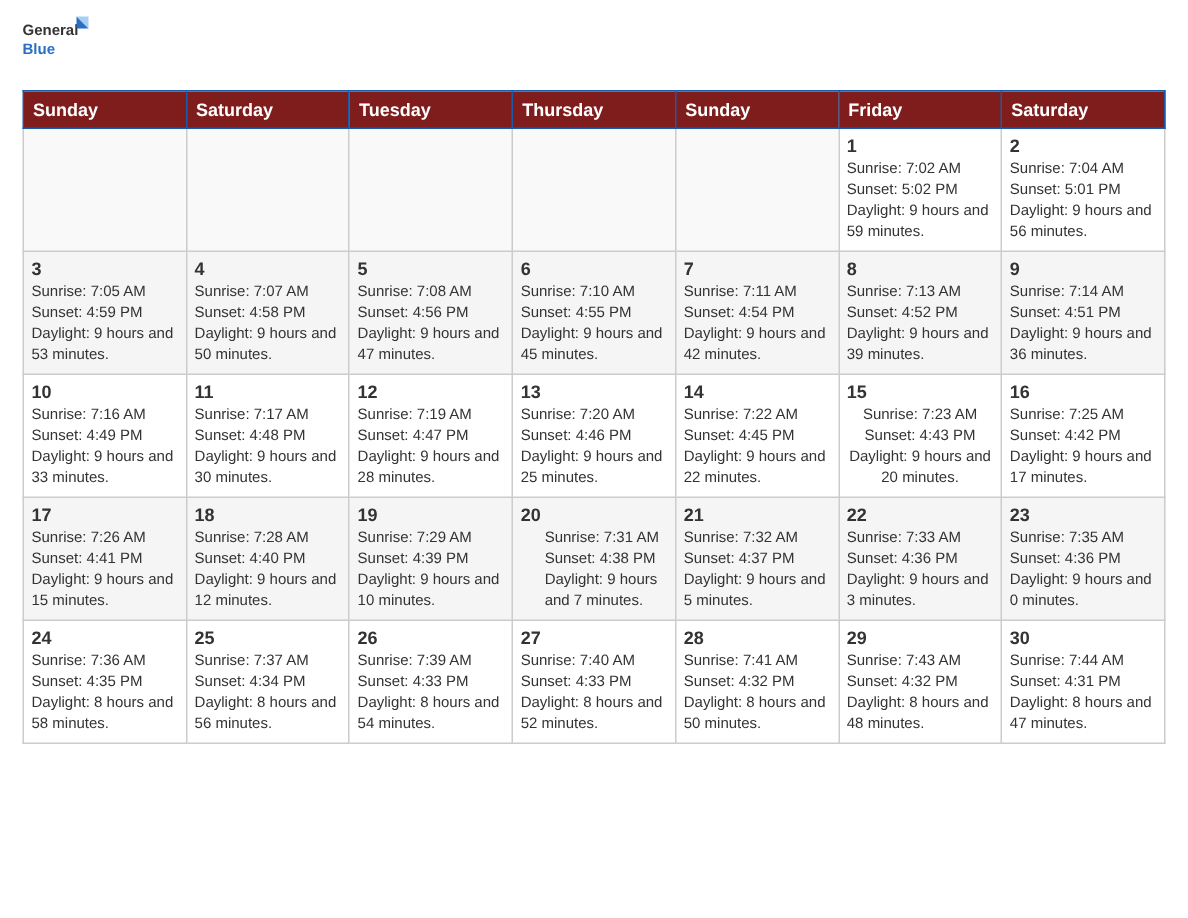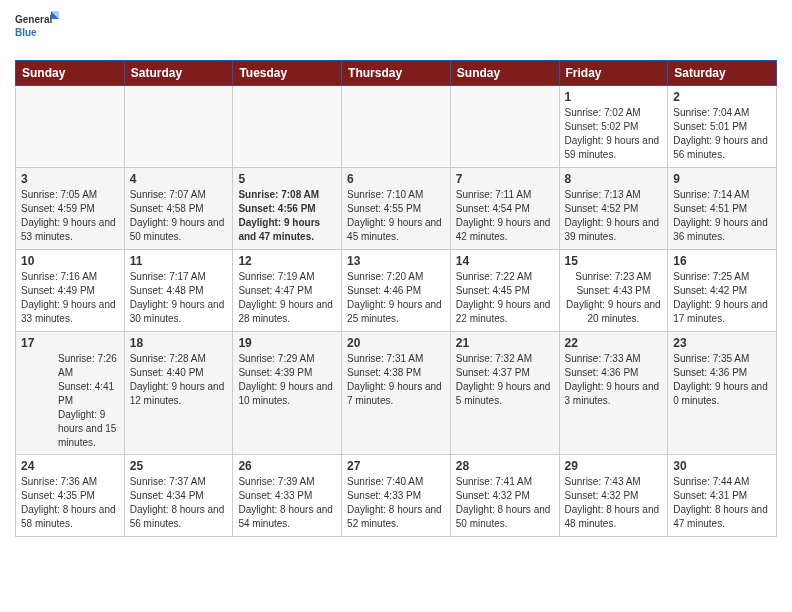--- a/index.html
+++ b/index.html
@@ -140,21 +140,21 @@
 Daylight: 9 hours and 53 minutes.</div>
           </td>
           <td>
             <span class="day-num">4</span>
             <div class="day-info" style="white-space: pre-line;">Sunrise: 7:07 AM
 Sunset: 4:58 PM
 Daylight: 9 hours and 50 minutes.</div>
           </td>
           <td>
             <span class="day-num">5</span>
-            <div class="day-info" style="white-space: pre-line; font-weight: bold;">Sunrise: 7:08 AM
+            <div class="day-info" style="white-space: pre-line;">Sunrise: 7:08 AM
 Sunset: 4:56 PM
 Daylight: 9 hours and 47 minutes.</div>
           </td>
           <td>
             <span class="day-num">6</span>
             <div class="day-info" style="white-space: pre-line;">Sunrise: 7:10 AM
 Sunset: 4:55 PM
 Daylight: 9 hours and 45 minutes.</div>
           </td>
           <td>
@@ -216,39 +216,39 @@
           <td>
             <span class="day-num">16</span>
             <div class="day-info" style="white-space: pre-line;">Sunrise: 7:25 AM
 Sunset: 4:42 PM
 Daylight: 9 hours and 17 minutes.</div>
           </td>
         </tr>
         <tr>
           <td>
             <span class="day-num">17</span>
-            <div class="day-info" style="white-space: pre-line; margin-left: 37px;">Sunrise: 7:26 AM
+            <div class="day-info" style="white-space: pre-line;">Sunrise: 7:26 AM
 Sunset: 4:41 PM
 Daylight: 9 hours and 15 minutes.</div>
           </td>
           <td>
             <span class="day-num">18</span>
             <div class="day-info" style="white-space: pre-line;">Sunrise: 7:28 AM
 Sunset: 4:40 PM
 Daylight: 9 hours and 12 minutes.</div>
           </td>
           <td>
             <span class="day-num">19</span>
             <div class="day-info" style="white-space: pre-line;">Sunrise: 7:29 AM
 Sunset: 4:39 PM
 Daylight: 9 hours and 10 minutes.</div>
           </td>
           <td>
             <span class="day-num">20</span>
-            <div class="day-info" style="white-space: pre-line;">Sunrise: 7:31 AM
+            <div class="day-info" style="white-space: pre-line; margin-left: 16px;">Sunrise: 7:31 AM
 Sunset: 4:38 PM
 Daylight: 9 hours and 7 minutes.</div>
           </td>
           <td>
             <span class="day-num">21</span>
             <div class="day-info" style="white-space: pre-line;">Sunrise: 7:32 AM
 Sunset: 4:37 PM
 Daylight: 9 hours and 5 minutes.</div>
           </td>
           <td>

